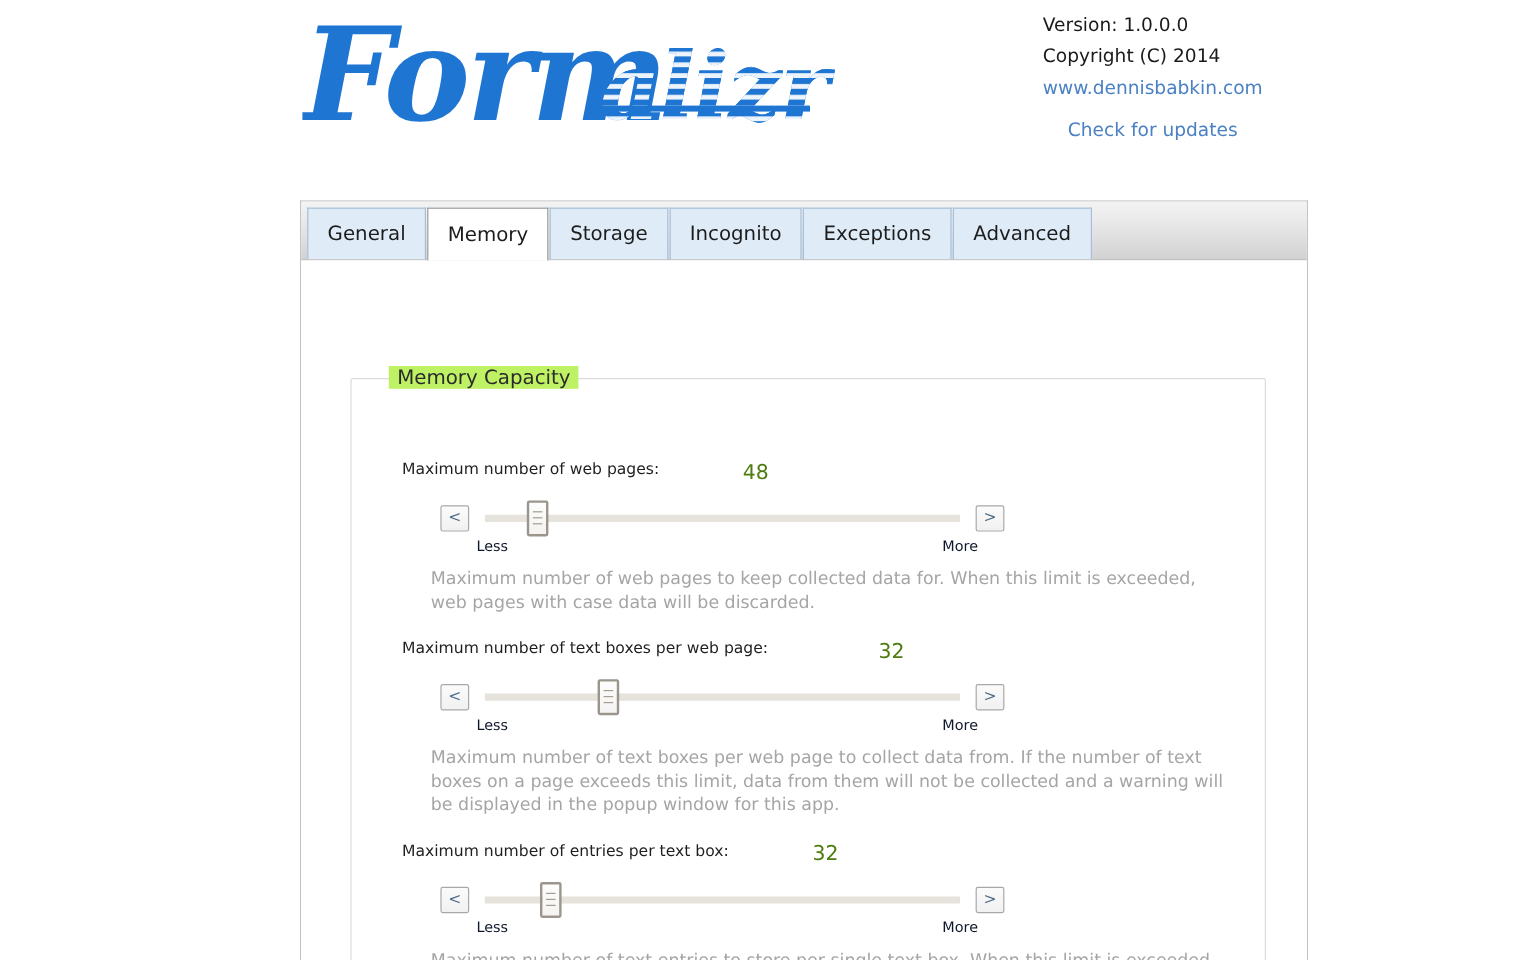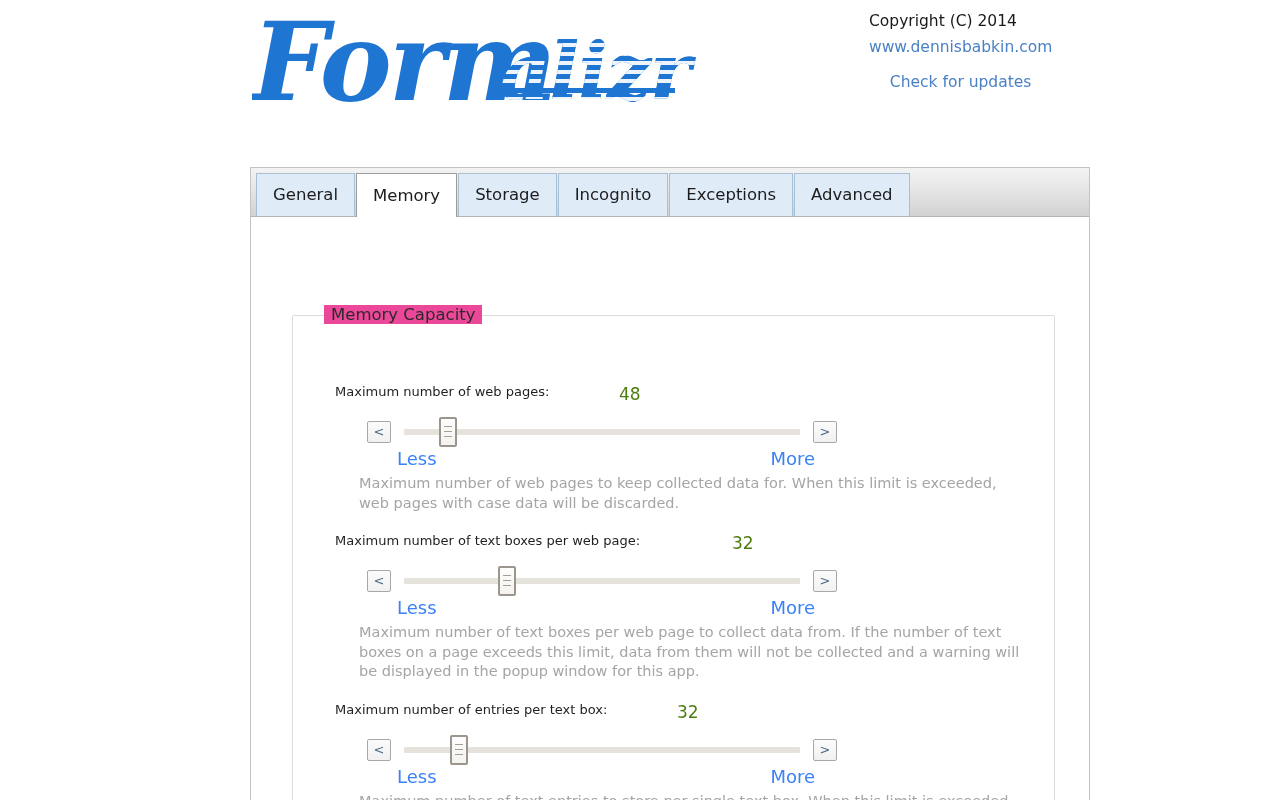--- a/index.html
+++ b/index.html
@@ -93,21 +93,21 @@
     position: absolute;
     left: 41px; top: 98px;
     width: 763px; height: 520px;
     border: 1px solid #dcdcdc;
     border-radius: 2px;
     box-sizing: border-box;
   }
   .groupbox-title {
     position: absolute;
     left: 31px; top: -11px;
-    background: #ec4899;
+    background: #bef264;
     padding: 0 7px;
     font-size: 16.5px;
     font-family: "DejaVu Sans", sans-serif;
     color: #2a2a2a;
     white-space: nowrap;
   }
 
   .group-desc {
     position: absolute;
     left: 28px; top: 44px;
@@ -178,23 +178,23 @@
     width: 8px; height: 1px;
     background: #a49e95;
     margin: 0 auto;
   }
   .thumb i.g1 { margin-top: 7px; }
   .thumb i.g2 { margin-top: 4px; }
   .thumb i.g3 { margin-top: 4px; }
 
   .endlabel {
     position: absolute; top: 32px;
-    font-size: 18px;
-    font-family: "DejaVu Sans", sans-serif;
-    color: #3b82f6;
+    font-size: 12px;
+    font-family: "DejaVu Sans", sans-serif;
+    color: #0f172a;
     white-space: nowrap;
   }
   .endlabel.less { left: 30px; }
   .endlabel.more { right: 22px; }
 
   .sec-desc {
     position: absolute; left: 66px; top: 90px;
     width: 670px;
     font-size: 14.5px;
     line-height: 19.5px;
@@ -223,20 +223,21 @@
         <g>
           <text id="alz" x="248" y="97" font-family="DejaVu Serif, serif" font-size="78" font-style="italic" font-weight="bold" fill="#1f76d2" letter-spacing="-1">alizr</text>
           <text x="248" y="97" font-family="DejaVu Serif, serif" font-size="78" font-style="italic" font-weight="bold" fill="url(#stripes)" letter-spacing="-1" opacity="0.92">alizr</text>
           <rect x="243" y="86" width="180" height="5" fill="#1f76d2"></rect>
         </g>
       </svg>
     </div>
 
 
     <div class="meta">
+      <div>Version: 1.0.0.0</div>
       <div>Copyright (C) 2014</div>
       <div class="link">www.dennisbabkin.com</div>
       <div class="updates">Check for updates</div>
     </div>
   </div>
 
   <div class="panel">
 
     <div class="tabstrip" id="tabstrip"><div class="tab">General</div><div class="tab active">Memory</div><div class="tab">Storage</div><div class="tab">Incognito</div><div class="tab">Exceptions</div><div class="tab">Advanced</div></div>
 

